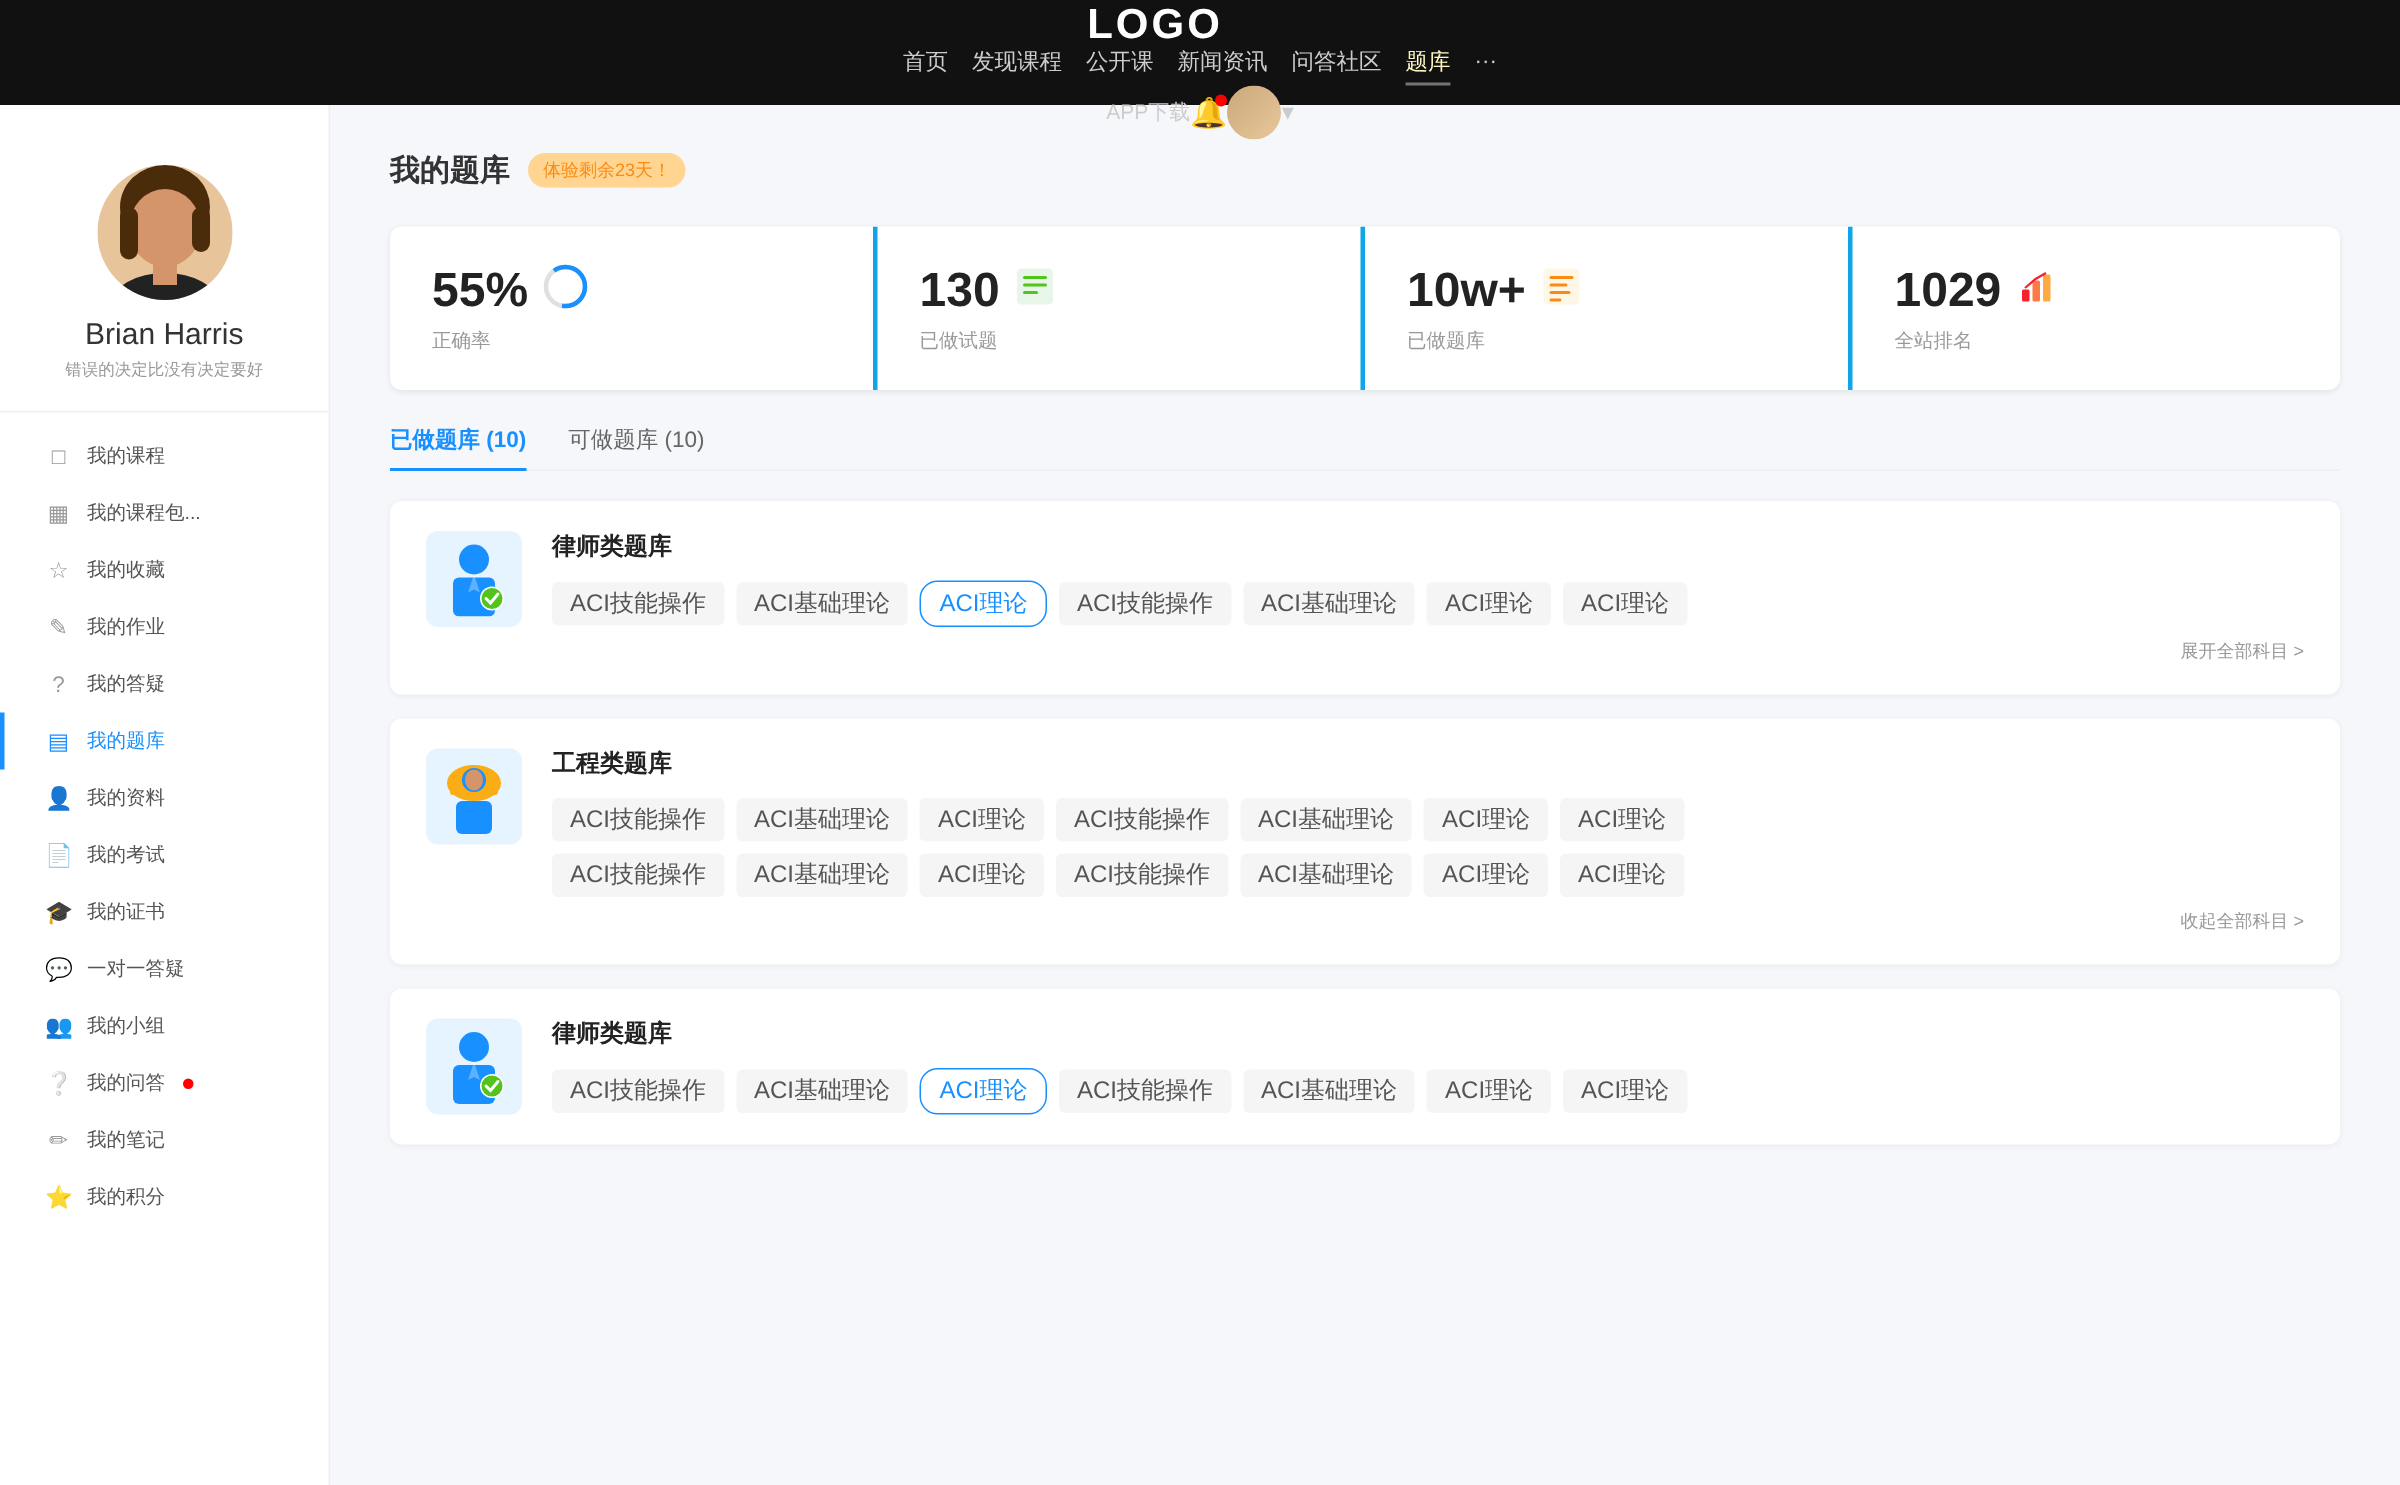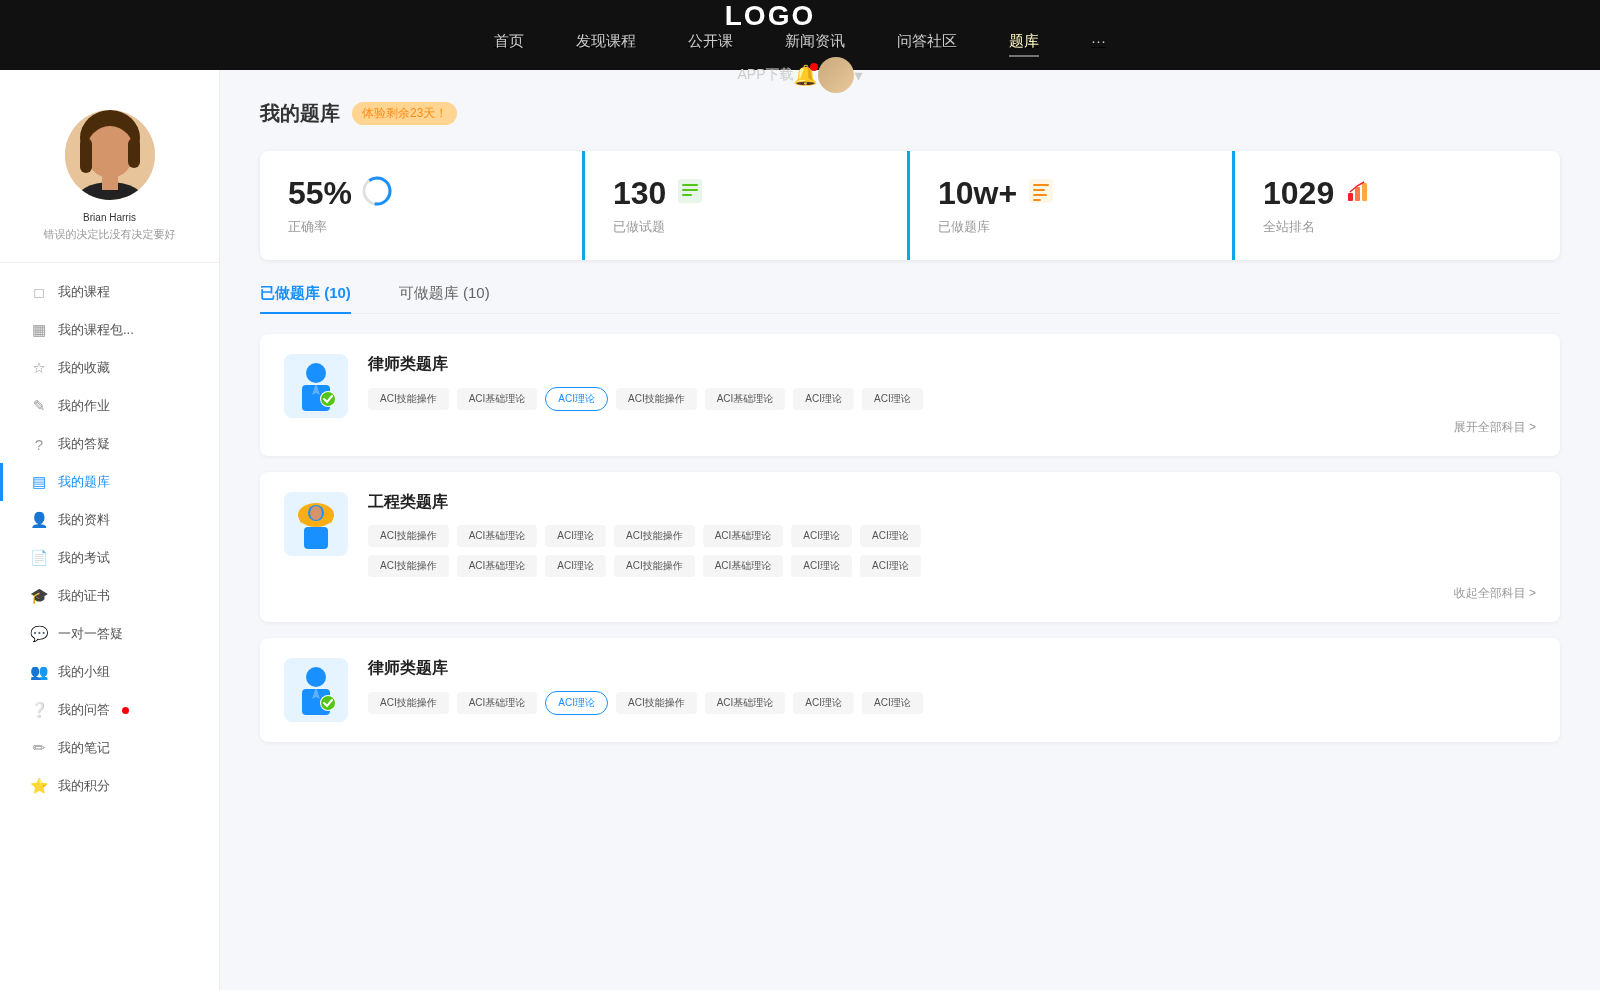--- a/index.html
+++ b/index.html
@@ -19,23 +19,22 @@
     }
     .navbar-logo {
       color: #fff;
       font-size: 28px;
       font-weight: bold;
       letter-spacing: 2px;
       margin-right: 60px;
     }
     .navbar-menu {
       display: flex;
-      gap: 52px;
+      gap: 16px;
       flex: 1;
-      text-decoration: underline;
     }
     .navbar-menu-item {
       color: #ccc;
       font-size: 15px;
       cursor: pointer;
     }
     .navbar-menu-item.active {
       color: #fef9c3;
       border-bottom: 2px solid #737373;
       padding-bottom: 4px;
@@ -90,21 +89,21 @@
     }
     .avatar-circle {
       width: 90px; height: 90px;
       border-radius: 50%;
       background: #e0e0e0;
       margin: 0 auto 12px;
       overflow: hidden;
       position: relative;
     }
     .profile-name {
-      font-size: 10px;
+      font-size: 20px;
       color: #333;
       font-weight: 500;
     }
     .profile-motto {
       font-size: 11px;
       color: #999;
       margin-top: 4px;
     }
     .sidebar-nav {
       padding: 10px 0;
@@ -207,21 +206,21 @@
       font-size: 22px;
     }
     .icon-pie { color: #1890ff; }
     .icon-list { color: #52c41a; }
     .icon-doc { color: #fa8c16; }
     .icon-bar { color: #f5222d; }
 
     
     .tabs-row {
       display: flex;
-      gap: 48px;
+      gap: 28px;
       margin-bottom: 20px;
       border-bottom: 1px solid #eee;
     }
     .tab-item {
       font-size: 15px;
       color: #666;
       padding-bottom: 10px;
       cursor: pointer;
       position: relative;
     }
@@ -268,21 +267,21 @@
     }
     .qbank-tags {
       display: flex;
       flex-wrap: wrap;
       gap: 8px;
       align-items: center;
     }
     .tag {
       padding: 4px 12px;
       border-radius: 4px;
-      font-size: 10px;
+      font-size: 16px;
       background: #f5f5f5;
       color: #555;
       cursor: pointer;
     }
     .tag.active-tag {
       background: #fff;
       color: #1890ff;
       border: 1px solid #1890ff;
       border-radius: 12px;
     }

